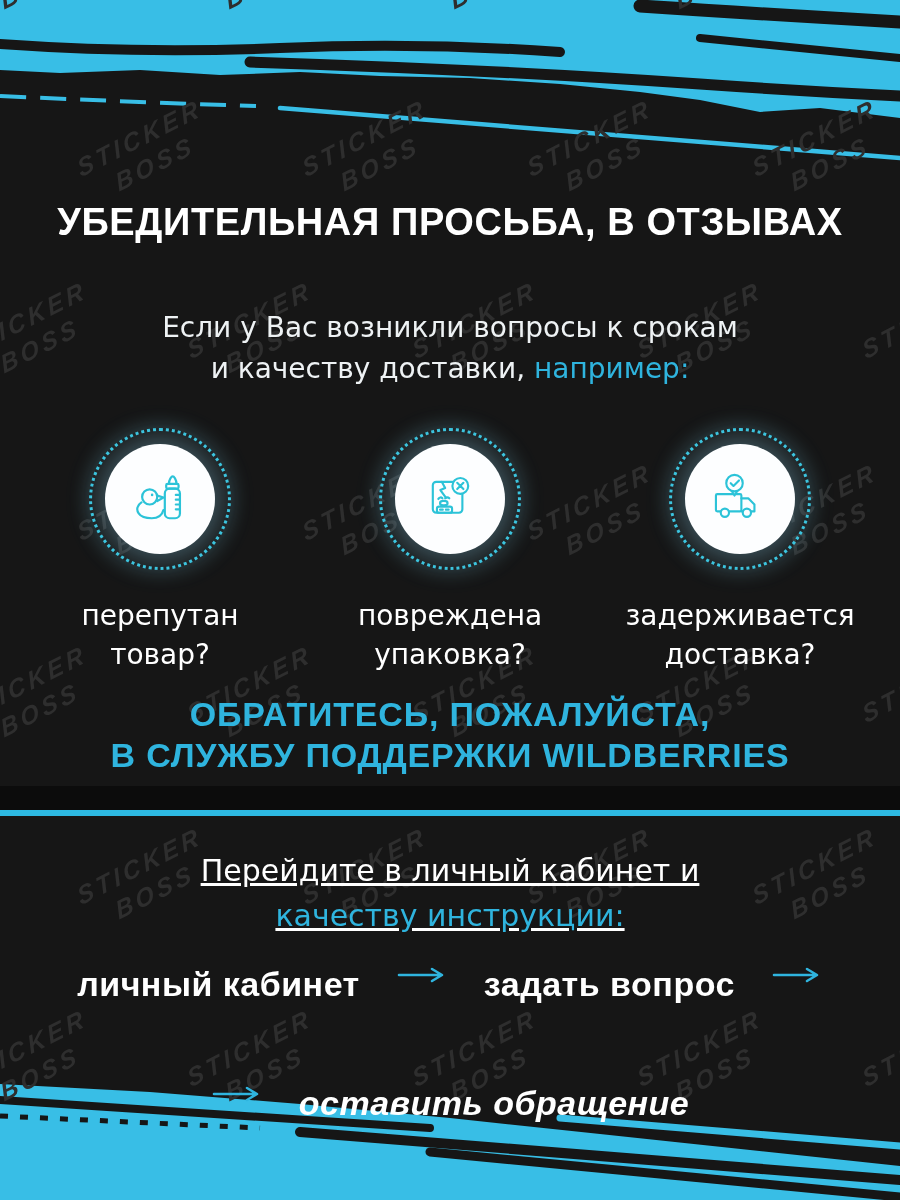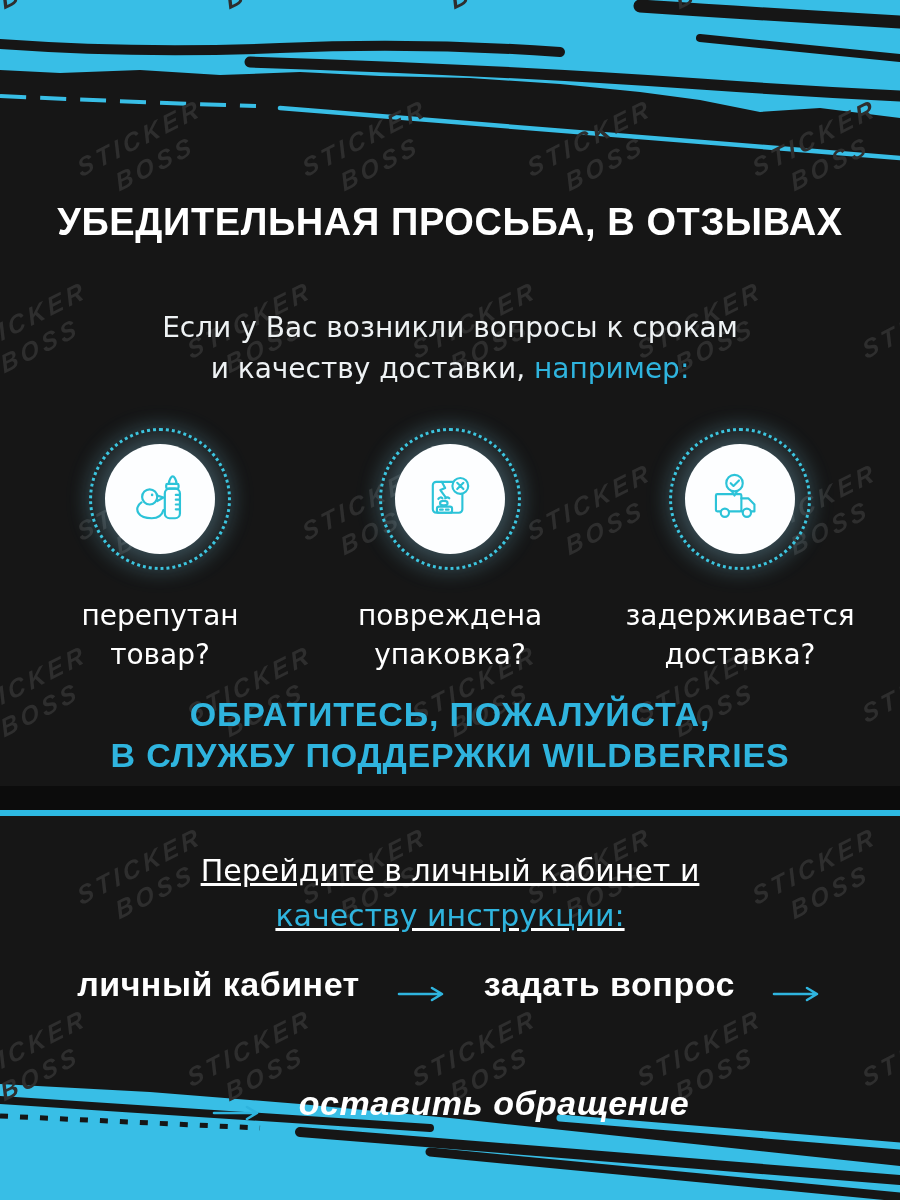--- a/index.html
+++ b/index.html
@@ -70,21 +70,21 @@
     position:absolute;top:810px;left:0;width:100%;height:6px;
     background:#2db9e2;
   }
   .instructions{
     position:absolute;top:848px;left:0;width:100%;text-align:center;
     color:#ffffff;font-family:"DejaVu Sans",sans-serif;
     font-size:30px;line-height:1.5;text-decoration:underline;
   }
   .steps-row{
     position:absolute;left:0;width:100%;
-    display:flex;justify-content:center;align-items:flex-end;gap:36px;
+    display:flex;justify-content:center;align-items:flex-start;gap:36px;
     color:#ffffff;font-weight:700;font-size:34px;letter-spacing:0.5px;
   }
   .steps-row.r1{top:965px;}
   .steps-row.r2{top:1084px;font-style:italic;}
   .arrow-icon{display:block;}
 </style>
 </head>
 <body>
 
 <div class="canvas">

